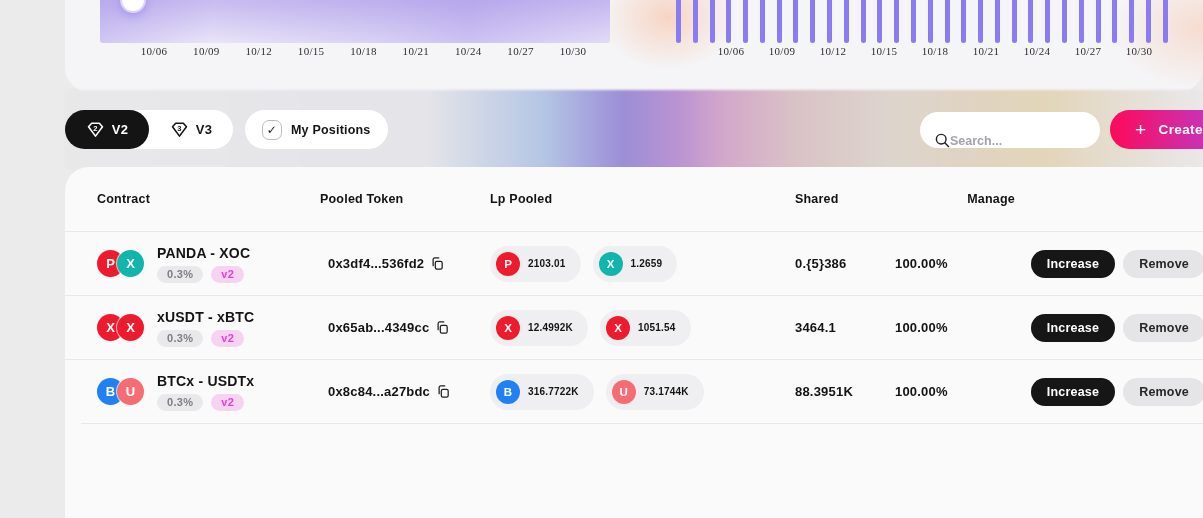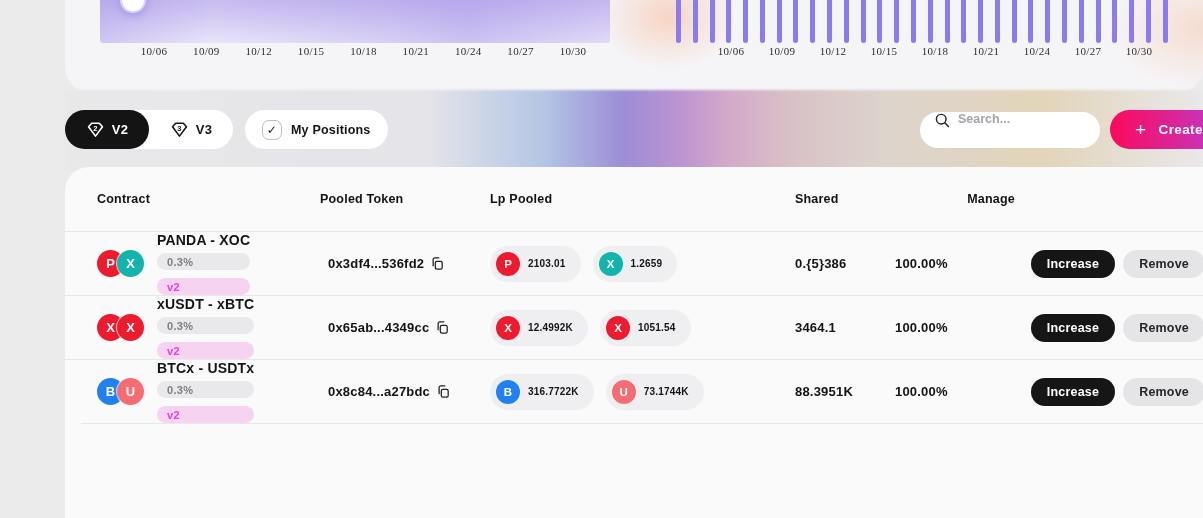--- a/index.html
+++ b/index.html
@@ -75,22 +75,22 @@
   }
   .checkbox {
     width:20px; height:20px; border:1.5px solid #bcbcc4; border-radius:7px;
     background:#fff; display:flex; align-items:center; justify-content:center;
     font-size:12px; font-weight:700; color:#1c1c1e;
   }
   .checkbox .mark { display:none; }
   .checkbox.checked .mark { display:block; }
   .search {
     position:absolute; left:855px; top:2px; width:180px; height:36px;
-    background:#fff; border-radius:19px; display:flex; align-items:flex-start;
-    gap:8px; padding:0 14px;
+    background:#fff; border-radius:19px; display:flex; align-items:flex-end;
+    padding:0 14px;
   }
   .search input {
     border:none; outline:none; background:transparent; width:120px;
     font-family:inherit; font-size:12.5px; font-weight:600; color:#3a3a40;
   }
   .search input::placeholder { color:#a3a3ab; }
   .create-btn {
     position:absolute; left:1045px; top:0; width:160px; height:39px;
     border:none; border-radius:22px;
     background:linear-gradient(90deg,#fc0a5a,#a64ef5);
@@ -116,21 +116,21 @@
 
   .pools-cell { display:flex; align-items:center; gap:13px; }
   .avatars { display:flex; align-items:center; }
   .tok {
     border-radius:50%; color:#fff; display:flex; align-items:center;
     justify-content:center; font-weight:700;
   }
   .av { width:27px; height:27px; font-size:13px; }
   .av2 { margin-left:-7px; box-shadow:0 0 0 1px rgba(250,250,250,.7); }
   .pool-name { font-size:14px; font-weight:700; letter-spacing:.2px; }
-  .badges { display:flex; gap:8px; margin-top:5px;flex-direction:column; }
+  .badges { display:flex; gap:8px; margin-top:5px; }
   .badge {
     font-size:11px; font-weight:700; border-radius:10px; padding:2.5px 10px;
     letter-spacing:.3px;
   }
   .badge.fee { background:#e9e9ec; color:#7d7d84; }
   .badge.ver { background:#f7d3f2; color:#e541d6; }
 
   .contract-cell { display:flex; align-items:flex-start; gap:6px; font-size:13px; font-weight:700; letter-spacing:.2px;margin-left:8px; }
   .copy-btn { cursor:pointer; display:flex; color:#1f1f22; }
 

